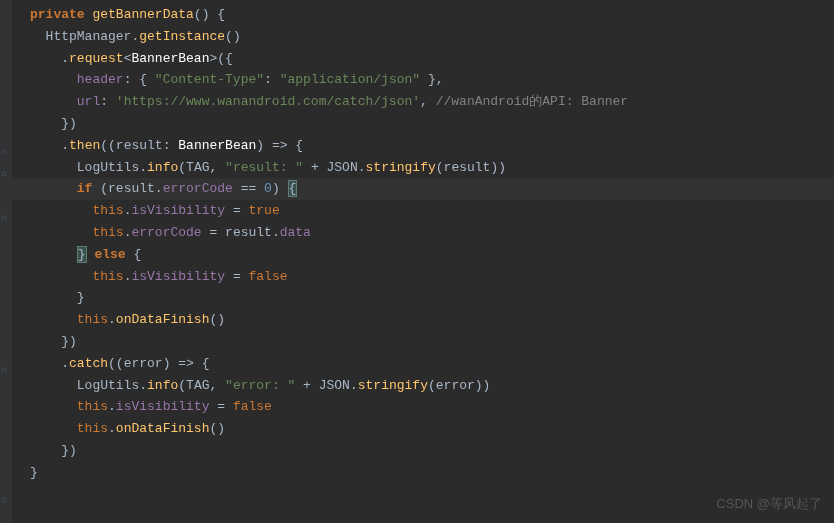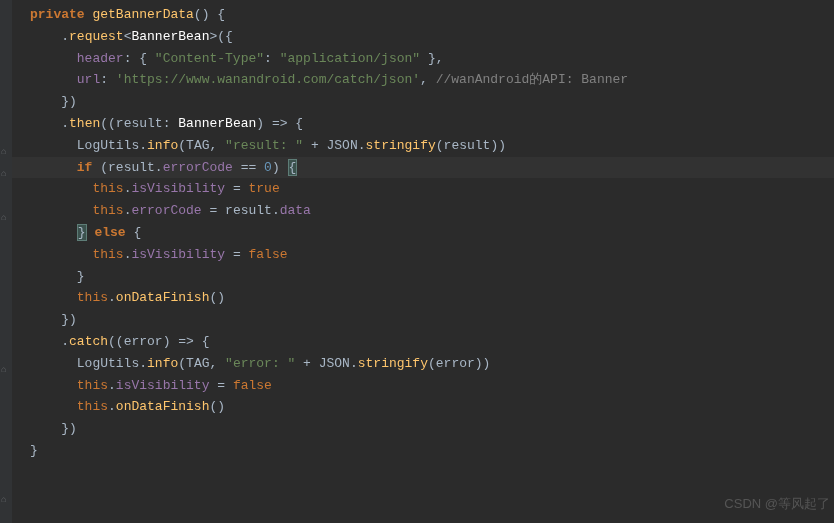--- a/index.html
+++ b/index.html
@@ -46,40 +46,41 @@
     .fn { color: #ffc66d; }
     .type { color: #ffffff; }
     .prop { color: #9876aa; }
     .str { color: #6a8759; }
     .num { color: #6897bb; }
     .comment { color: #808080; text-align: right; }
     .brace-hl { background: #3b514d; border: 1px solid #5e7d77; }
     .watermark {
       position: absolute;
       bottom: 8px;
-      right: 4px;
+      right: 12px;
       color: #666;
       font-size: 13px;
       font-family: sans-serif;
       opacity: 0.7;
     }
   </style>
 </head>
 <body>
 
 <div class="gutter">
   <div class="gutter-mark" style="top:142px">⌂</div>
   <div class="gutter-mark" style="top:164px">⌂</div>
   <div class="gutter-mark" style="top:208px">⌂</div>
   <div class="gutter-mark" style="top:360px">⌂</div>
   <div class="gutter-mark" style="top:490px">⌂</div>
 </div>
 
 <div class="editor">
 <div class="line"><span class="kw">private</span> <span class="fn">getBannerData</span><span>() {</span></div>
+<div class="line"><span>  </span><span>HttpManager</span><span>.</span><span class="fn">getInstance</span><span>()</span></div>
 <div class="line"><span>    </span><span>.</span><span class="fn">request</span><span>&lt;</span><span class="type">BannerBean</span><span>&gt;</span><span>({</span></div>
 <div class="line"><span>      </span><span class="prop">header</span><span>: { </span><span class="str">"Content-Type"</span><span>: </span><span class="str">"application/json"</span><span> },</span></div>
 <div class="line"><span>      </span><span class="prop">url</span><span>: </span><span class="str">'https://www.wanandroid.com/catch/json'</span><span>, </span><span class="comment">//wanAndroid的API: Banner</span></div>
 <div class="line"><span>    </span><span>})</span></div>
 <div class="line"><span>    </span><span>.</span><span class="fn">then</span><span>((</span><span>result</span><span>: </span><span class="type">BannerBean</span><span>) =&gt; {</span></div>
 <div class="line"><span>      </span><span>LogUtils</span><span>.</span><span class="fn">info</span><span>(</span><span>TAG</span><span>, </span><span class="str">"result: "</span><span> + </span><span>JSON</span><span>.</span><span class="fn">stringify</span><span>(</span><span>result</span><span>))</span></div>
 <div class="line highlight"><span>      </span><span class="kw">if</span><span> (</span><span>result</span><span>.</span><span class="prop">errorCode</span><span> == </span><span class="num">0</span><span>) </span><span class="brace-hl">{</span></div>
 <div class="line"><span>        </span><span class="kw-nb">this</span><span>.</span><span class="prop">isVisibility</span><span> = </span><span class="kw-nb">true</span></div>
 <div class="line"><span>        </span><span class="kw-nb">this</span><span>.</span><span class="prop">errorCode</span><span> = </span><span>result</span><span>.</span><span class="prop">data</span></div>
 <div class="line"><span>      </span><span class="brace-hl">}</span><span> </span><span class="kw">else</span><span> </span><span>{</span></div>

